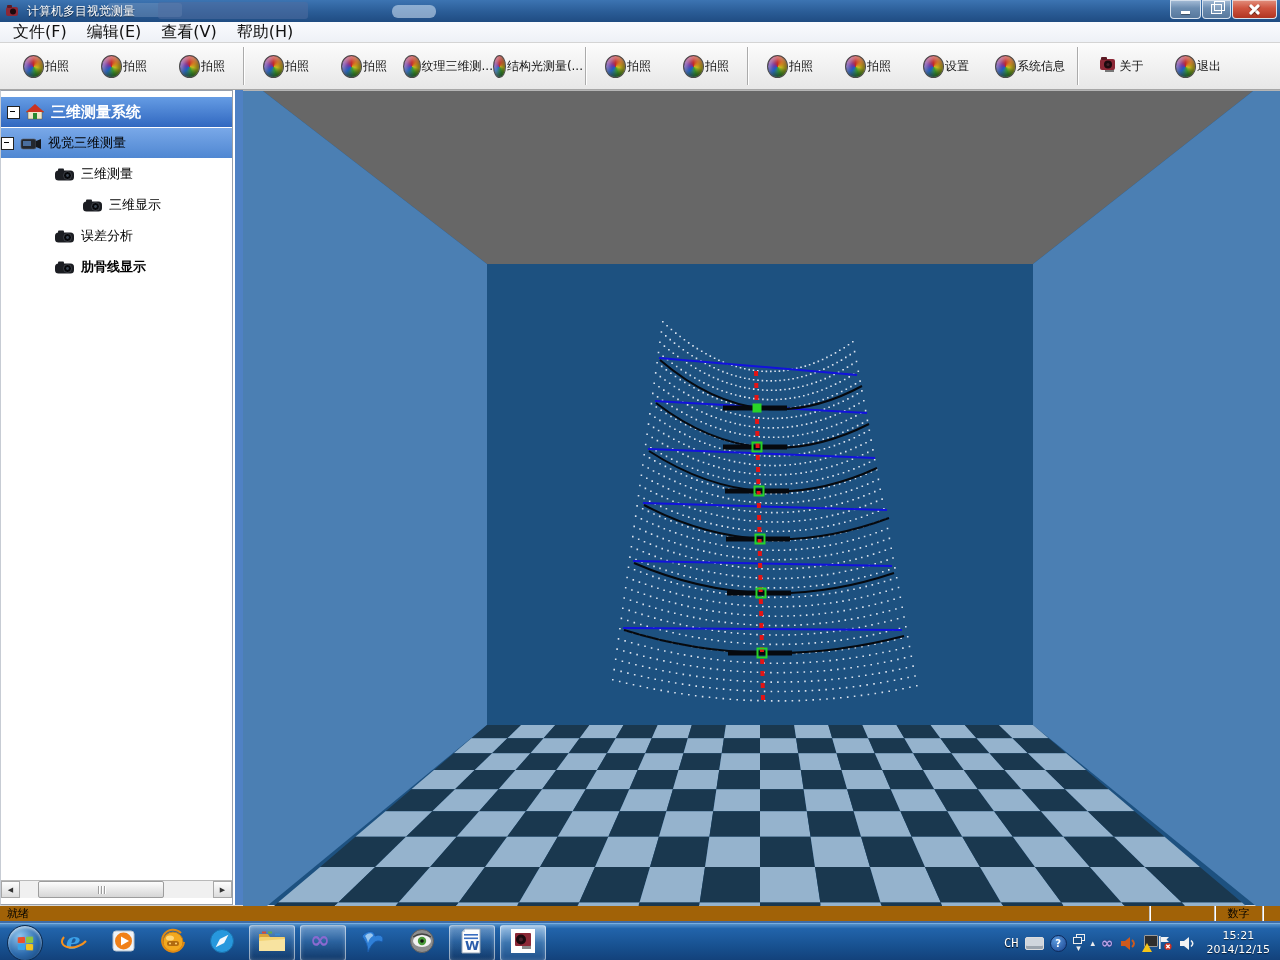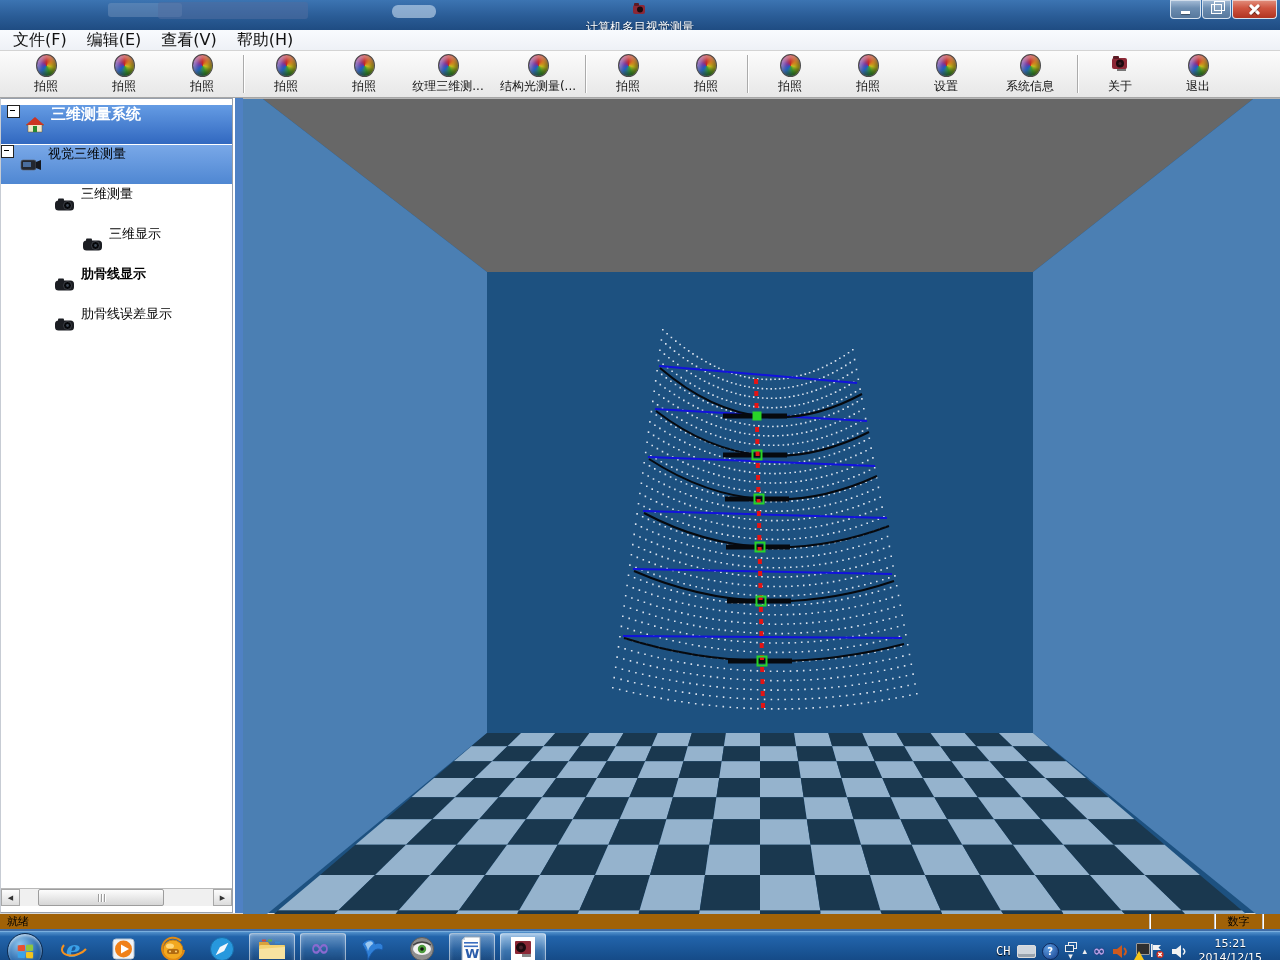--- a/index.html
+++ b/index.html
@@ -1,20 +1,20 @@
 <!DOCTYPE html>
 <html><head>
 <meta charset="utf-8">
 <style>
   html,body{margin:0;padding:0;background:#000;}
   .screen{position:relative;width:1280px;height:960px;overflow:hidden;
     font-family:"DejaVu Sans","Liberation Sans",sans-serif;background:#1d5180;}
   
-  .titlebar{position:relative;height:30px;background:linear-gradient(#3c74b2,#2a5c96 55%,#1f4c82);
-    display:flex;align-items:center;overflow:hidden;flex-direction:column;}
+  .titlebar{position:relative;height:22px;background:linear-gradient(#3c74b2,#2a5c96 55%,#1f4c82);
+    display:flex;align-items:center;overflow:hidden;}
   .ghost{position:absolute;border-radius:3px;}
   .g1{left:108px;top:3px;width:74px;height:14px;background:rgba(120,150,190,.45);}
   .g2{left:158px;top:2px;width:150px;height:17px;background:rgba(80,110,160,.55);}
   .g3{left:392px;top:5px;width:44px;height:13px;background:rgba(215,232,248,.55);border-radius:6px;}
   .app-cam{margin:0 6px 0 5px;}
   .title-text{color:#fff;font-size:12px;text-shadow:0 1px 1px rgba(0,0,0,.6);position:relative;z-index:2;}
   .win-controls{position:absolute;right:3px;top:0;display:flex;z-index:3;}
   .win-btn{height:18px;margin-left:1px;border:1px solid #d7e2ee;border-top:none;border-radius:0 0 4px 4px;
     background:linear-gradient(#a7bed8,#6c8db1 45%,#57789d);display:flex;align-items:center;justify-content:center;position:relative;box-shadow:inset 0 1px 0 rgba(255,255,255,.5);}
   .win-btn.min{width:29px;} .win-btn.max{width:27px;} .win-btn.close{width:43px;background:linear-gradient(#e2907e,#cf5540 45%,#b03421);}
@@ -24,32 +24,32 @@
   .glyph-x{position:relative;width:13px;height:11px;}
   .glyph-x:before,.glyph-x:after{content:"";position:absolute;left:0;top:4px;width:13px;height:3px;background:#fff;border-radius:1px;box-shadow:0 1px 1px rgba(0,0,0,.35);}
   .glyph-x:before{transform:rotate(45deg);} .glyph-x:after{transform:rotate(-45deg);}
   
   .menubar{height:20px;background:linear-gradient(#f9fbfe,#eef1f6);border-bottom:1px solid #d4d4d4;
     display:flex;align-items:center;padding-left:3px;font-size:16px;color:#111;}
   .menu-item{padding:3px 10px;}
   
   .toolbar{height:46px;background:linear-gradient(#fcfcfc,#e7e7e7);border-bottom:1px solid #a6a6a6;
     display:flex;align-items:stretch;padding-left:7px;}
-  .tb-btn{width:78px;display:flex;flex-direction:column;align-items:center;justify-content:center;gap:1px;
+  .tb-btn{width:78px;display:flex;flex-direction:row;align-items:center;justify-content:center;gap:1px;
     font-size:12px;color:#111;white-space:nowrap;}
   .tb-btn.wide{width:90px;}
   .tb-sep{width:1px;background:#ababab;border-right:1px solid #fff;margin:4px 2px;}
   .sphere{width:19px;height:21px;border-radius:50%;border:1px solid #4a4a4a;
     background:conic-gradient(#c22828,#d87a20 50deg,#c8c020 105deg,#3f9e2f 160deg,#2060c0 225deg,#7030a0 290deg,#c22828 360deg);
     box-shadow:inset -2px -3px 4px rgba(0,0,0,.45),inset 2px 3px 4px rgba(255,255,255,.45);}
   
   .main{display:flex;height:815px;}
   .sidebar{width:233px;background:#fff;box-sizing:border-box;position:relative;
     border:1px solid #98a0ac;border-left:1px solid #c7ccd4;padding-top:6px;}
-  .tree-row{height:39px;margin-bottom:1px;display:flex;font-size:13px;color:#000;}
+  .tree-row{height:30px;margin-bottom:1px;display:flex;align-items:center;font-size:13px;color:#000;}
   .tree-row.header{background:linear-gradient(#659ce4,#3168c0);color:#fff;font-weight:bold;font-size:15px;}
   .tree-row.selected{background:linear-gradient(#79a8e8,#4f87d2);}
   .expander{flex:none;width:11px;height:11px;background:#fff;border:1px solid #222;position:relative;margin-right:6px;}
   .expander:after{content:"";position:absolute;left:2px;top:4px;width:5px;height:1px;background:#000;}
   .tree-icon{flex:none;margin-right:6px;display:flex;align-items:center;}
   .h-scroll{position:absolute;left:0;right:0;bottom:6px;height:17px;background:#f0f0f0;
     border-top:1px solid #b9b9b9;display:flex;align-items:stretch;}
   .sb-arrow{width:17px;background:linear-gradient(#fdfdfd,#dcdcdc);border:1px solid #a8a8a8;
     display:flex;align-items:center;justify-content:center;font-size:7px;color:#333;}
   .sb-track{flex:1;position:relative;}
@@ -74,21 +74,21 @@
     box-shadow:inset 0 2px 3px rgba(255,255,255,.6);display:flex;align-items:center;justify-content:center;}
   .flag{width:16px;height:13px;display:grid;grid-template-columns:1fr 1fr;grid-template-rows:1fr 1fr;gap:1px;
     transform:perspective(40px) rotateY(-16deg);}
   .flag b{border-radius:1px;}
   .fl1{background:#e8502f;} .fl2{background:#8ec63f;} .fl3{background:#3aa3e8;} .fl4{background:#f3c41e;}
   .tb-app{width:44px;height:34px;margin-left:5px;border-radius:3px;display:flex;align-items:center;justify-content:center;flex:none;}
   .tb-app.active{border:1px solid rgba(255,255,255,.55);
     background:linear-gradient(rgba(255,255,255,.32),rgba(255,255,255,.08) 45%,rgba(0,0,0,.14));
     box-shadow:inset 0 0 4px rgba(255,255,255,.25);}
   .tb-app.current{background:linear-gradient(rgba(220,240,255,.65),rgba(150,200,240,.28) 50%,rgba(80,140,200,.2));}
-  .tray{margin-left:auto;display:flex;align-items:center;gap:6px;padding-right:12px;color:#fff;}
+  .tray{margin-left:auto;display:flex;align-items:center;gap:6px;padding-right:4px;color:#fff;}
   .tray-item{display:flex;flex-direction:column;align-items:center;justify-content:center;font-size:11px;}
   .lang{font-family:"DejaVu Sans Mono","Liberation Mono",monospace;font-size:12px;text-shadow:0 1px 1px #000;}
   .kb{width:17px;height:11px;border:1px solid #ddd;border-radius:2px;background:#cfd6dd;
     box-shadow:inset 0 -3px 0 #9aa4ae;}
   .helpc{width:15px;height:15px;border-radius:50%;background:radial-gradient(circle at 35% 30%,#5b9be0,#17408c);
     border:1px solid #0d2a5c;color:#fff;font-size:10px;font-weight:bold;display:flex;align-items:center;justify-content:center;}
   .inf{font-size:15px;font-weight:bold;color:#b9a2e6;text-shadow:0 0 2px #3a2d6e;line-height:10px;}
   .tri{font-size:9px;color:#eee;line-height:8px;}
   .clock{text-align:center;font-size:11px;line-height:1.3;color:#fff;text-shadow:0 1px 1px rgba(0,0,0,.6);padding:0 6px;}
   .warn-tri{width:0;height:0;border-left:5px solid transparent;border-right:5px solid transparent;border-bottom:9px solid #f5c518;}
@@ -245,41 +245,41 @@
             <span class="tree-icon">
               <svg width="20" height="13">
                 <rect x="0" y="2.5" width="19" height="10" rx="3.5" fill="#1b1d22"></rect>
                 <rect x="3" y="0.5" width="6" height="3" rx="1" fill="#1b1d22"></rect>
                 <circle cx="12.5" cy="7.5" r="4" fill="#06070a" stroke="#4a4e55" stroke-width="0.8"></circle>
                 <circle cx="12.5" cy="7.5" r="1.4" fill="#3c4754"></circle>
               </svg>
             </span>
             <span>三维显示</span>
           </div>
+          <div class="tree-row" style="padding-left: 54px;">
+            <span class="tree-icon">
+              <svg width="20" height="13">
+                <rect x="0" y="2.5" width="19" height="10" rx="3.5" fill="#1b1d22"></rect>
+                <rect x="3" y="0.5" width="6" height="3" rx="1" fill="#1b1d22"></rect>
+                <circle cx="12.5" cy="7.5" r="4" fill="#06070a" stroke="#4a4e55" stroke-width="0.8"></circle>
+                <circle cx="12.5" cy="7.5" r="1.4" fill="#3c4754"></circle>
+              </svg>
+            </span>
+            <span>误差分析</span>
+          </div>
           <div class="tree-row" style="padding-left: 54px; font-weight: bold;">
             <span class="tree-icon">
               <svg width="20" height="13">
                 <rect x="0" y="2.5" width="19" height="10" rx="3.5" fill="#1b1d22"></rect>
                 <rect x="3" y="0.5" width="6" height="3" rx="1" fill="#1b1d22"></rect>
                 <circle cx="12.5" cy="7.5" r="4" fill="#06070a" stroke="#4a4e55" stroke-width="0.8"></circle>
                 <circle cx="12.5" cy="7.5" r="1.4" fill="#3c4754"></circle>
               </svg>
             </span>
             <span>肋骨线显示</span>
-          </div>
-          <div class="tree-row" style="padding-left: 54px;">
-            <span class="tree-icon">
-              <svg width="20" height="13">
-                <rect x="0" y="2.5" width="19" height="10" rx="3.5" fill="#1b1d22"></rect>
-                <rect x="3" y="0.5" width="6" height="3" rx="1" fill="#1b1d22"></rect>
-                <circle cx="12.5" cy="7.5" r="4" fill="#06070a" stroke="#4a4e55" stroke-width="0.8"></circle>
-                <circle cx="12.5" cy="7.5" r="1.4" fill="#3c4754"></circle>
-              </svg>
-            </span>
-            <span>肋骨线误差显示</span>
           </div>
         </div>
       <div class="h-scroll">
         <div class="sb-arrow">◀</div>
         <div class="sb-track">
           <div class="sb-thumb">
               <i></i>
               <i></i>
               <i></i>
             </div>

